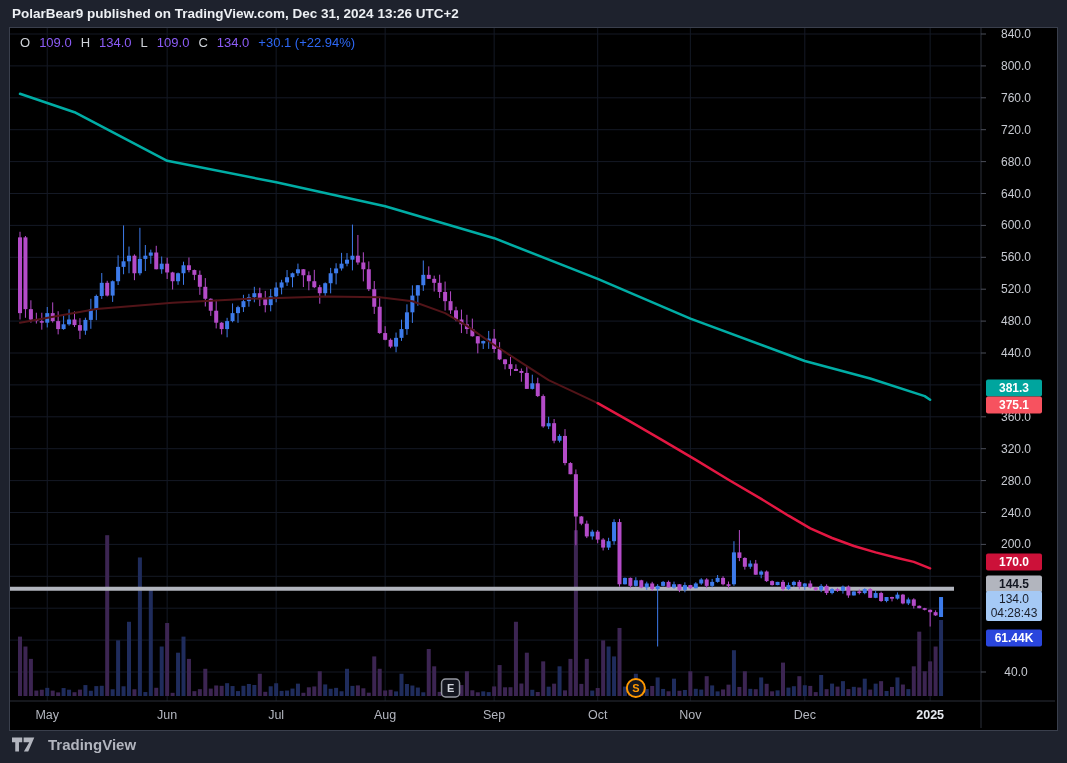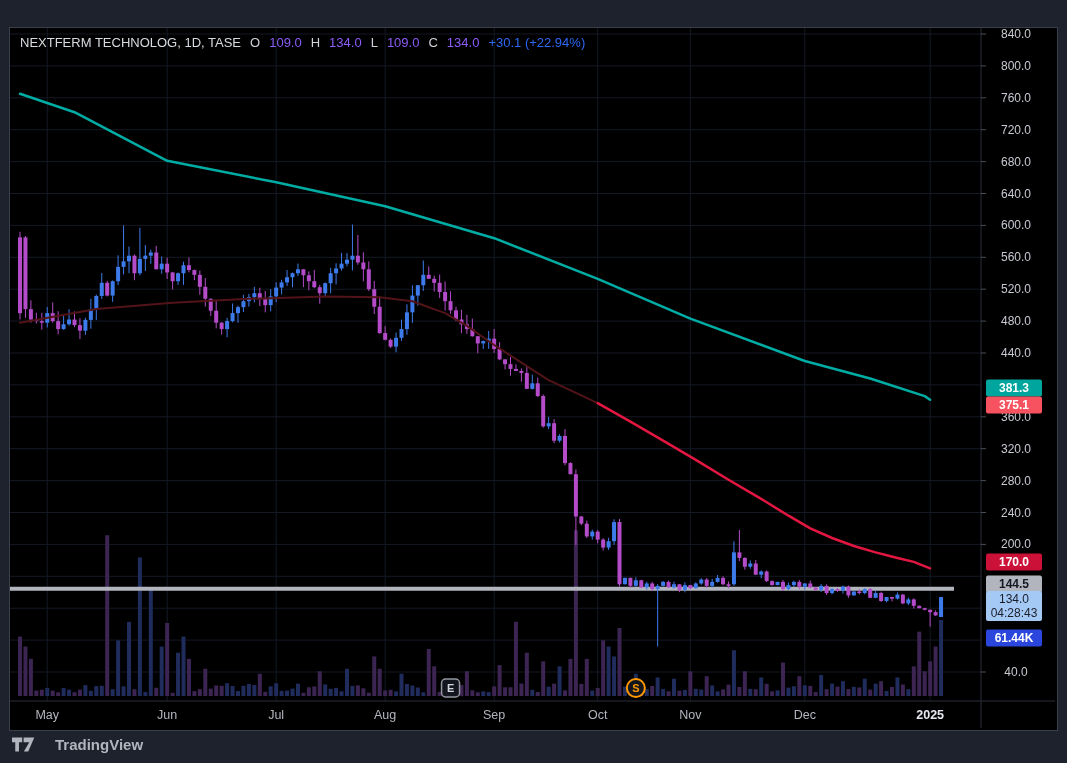--- a/index.html
+++ b/index.html
@@ -7,33 +7,35 @@
   #stage{position:relative;width:1067px;height:763px;background:#1e222d;}
   .top-bar{position:absolute;left:0;top:0;width:100%;height:27px;line-height:28px;
     padding-left:12px;box-sizing:border-box;color:#edf0f4;font-size:13.5px;font-weight:700;}
   .chart-panel{position:absolute;left:9px;top:27px;width:1047px;height:702px;background:#000;
     border:1px solid #3a3f4c;}
   .legend{position:absolute;left:10px;top:7px;z-index:5;font-size:13px;color:#d7dbe0;
     display:flex;gap:9px;align-items:baseline;white-space:nowrap;}
   .legend .k{color:#cfd3d9;}
   .legend .v{color:#8b5cf6;margin-left:9px;}
   .legend .chg{color:#2d68f5;}
-  .footer{position:absolute;left:12px;top:736px;display:flex;align-items:center;gap:17px;
+  .footer{position:absolute;left:12px;top:736px;display:flex;align-items:center;gap:10px;
     color:#b2b5be;font-size:15px;font-weight:700;}
   svg text{font-family:"Liberation Sans",sans-serif;}
 </style>
 </head>
 <body>
 
 <div id="stage">
 
+  <div class="top-bar">
+    <span>PolarBear9 published on TradingView.com, Dec 31, 2024 13:26 UTC+2</span>
+  </div>
 
   <div class="chart-panel">
     <div class="legend">
-      <span class="t">NEXTFERM TECHNOLOG, 1D, TASE</span>
       <span><span class="k">O</span><span class="v">109.0</span></span>
       <span><span class="k">H</span><span class="v">134.0</span></span>
       <span><span class="k">L</span><span class="v">109.0</span></span>
       <span><span class="k">C</span><span class="v">134.0</span></span>
       <span class="chg">+30.1 (+22.94%)</span>
     </div>
     <svg id="plot" width="1045" height="700">
         <g>
           <line x1="0" x2="971" y1="644" y2="644" stroke="#141925" stroke-width="1"></line>
           <line x1="0" x2="971" y1="612.1" y2="612.1" stroke="#141925" stroke-width="1"></line>

